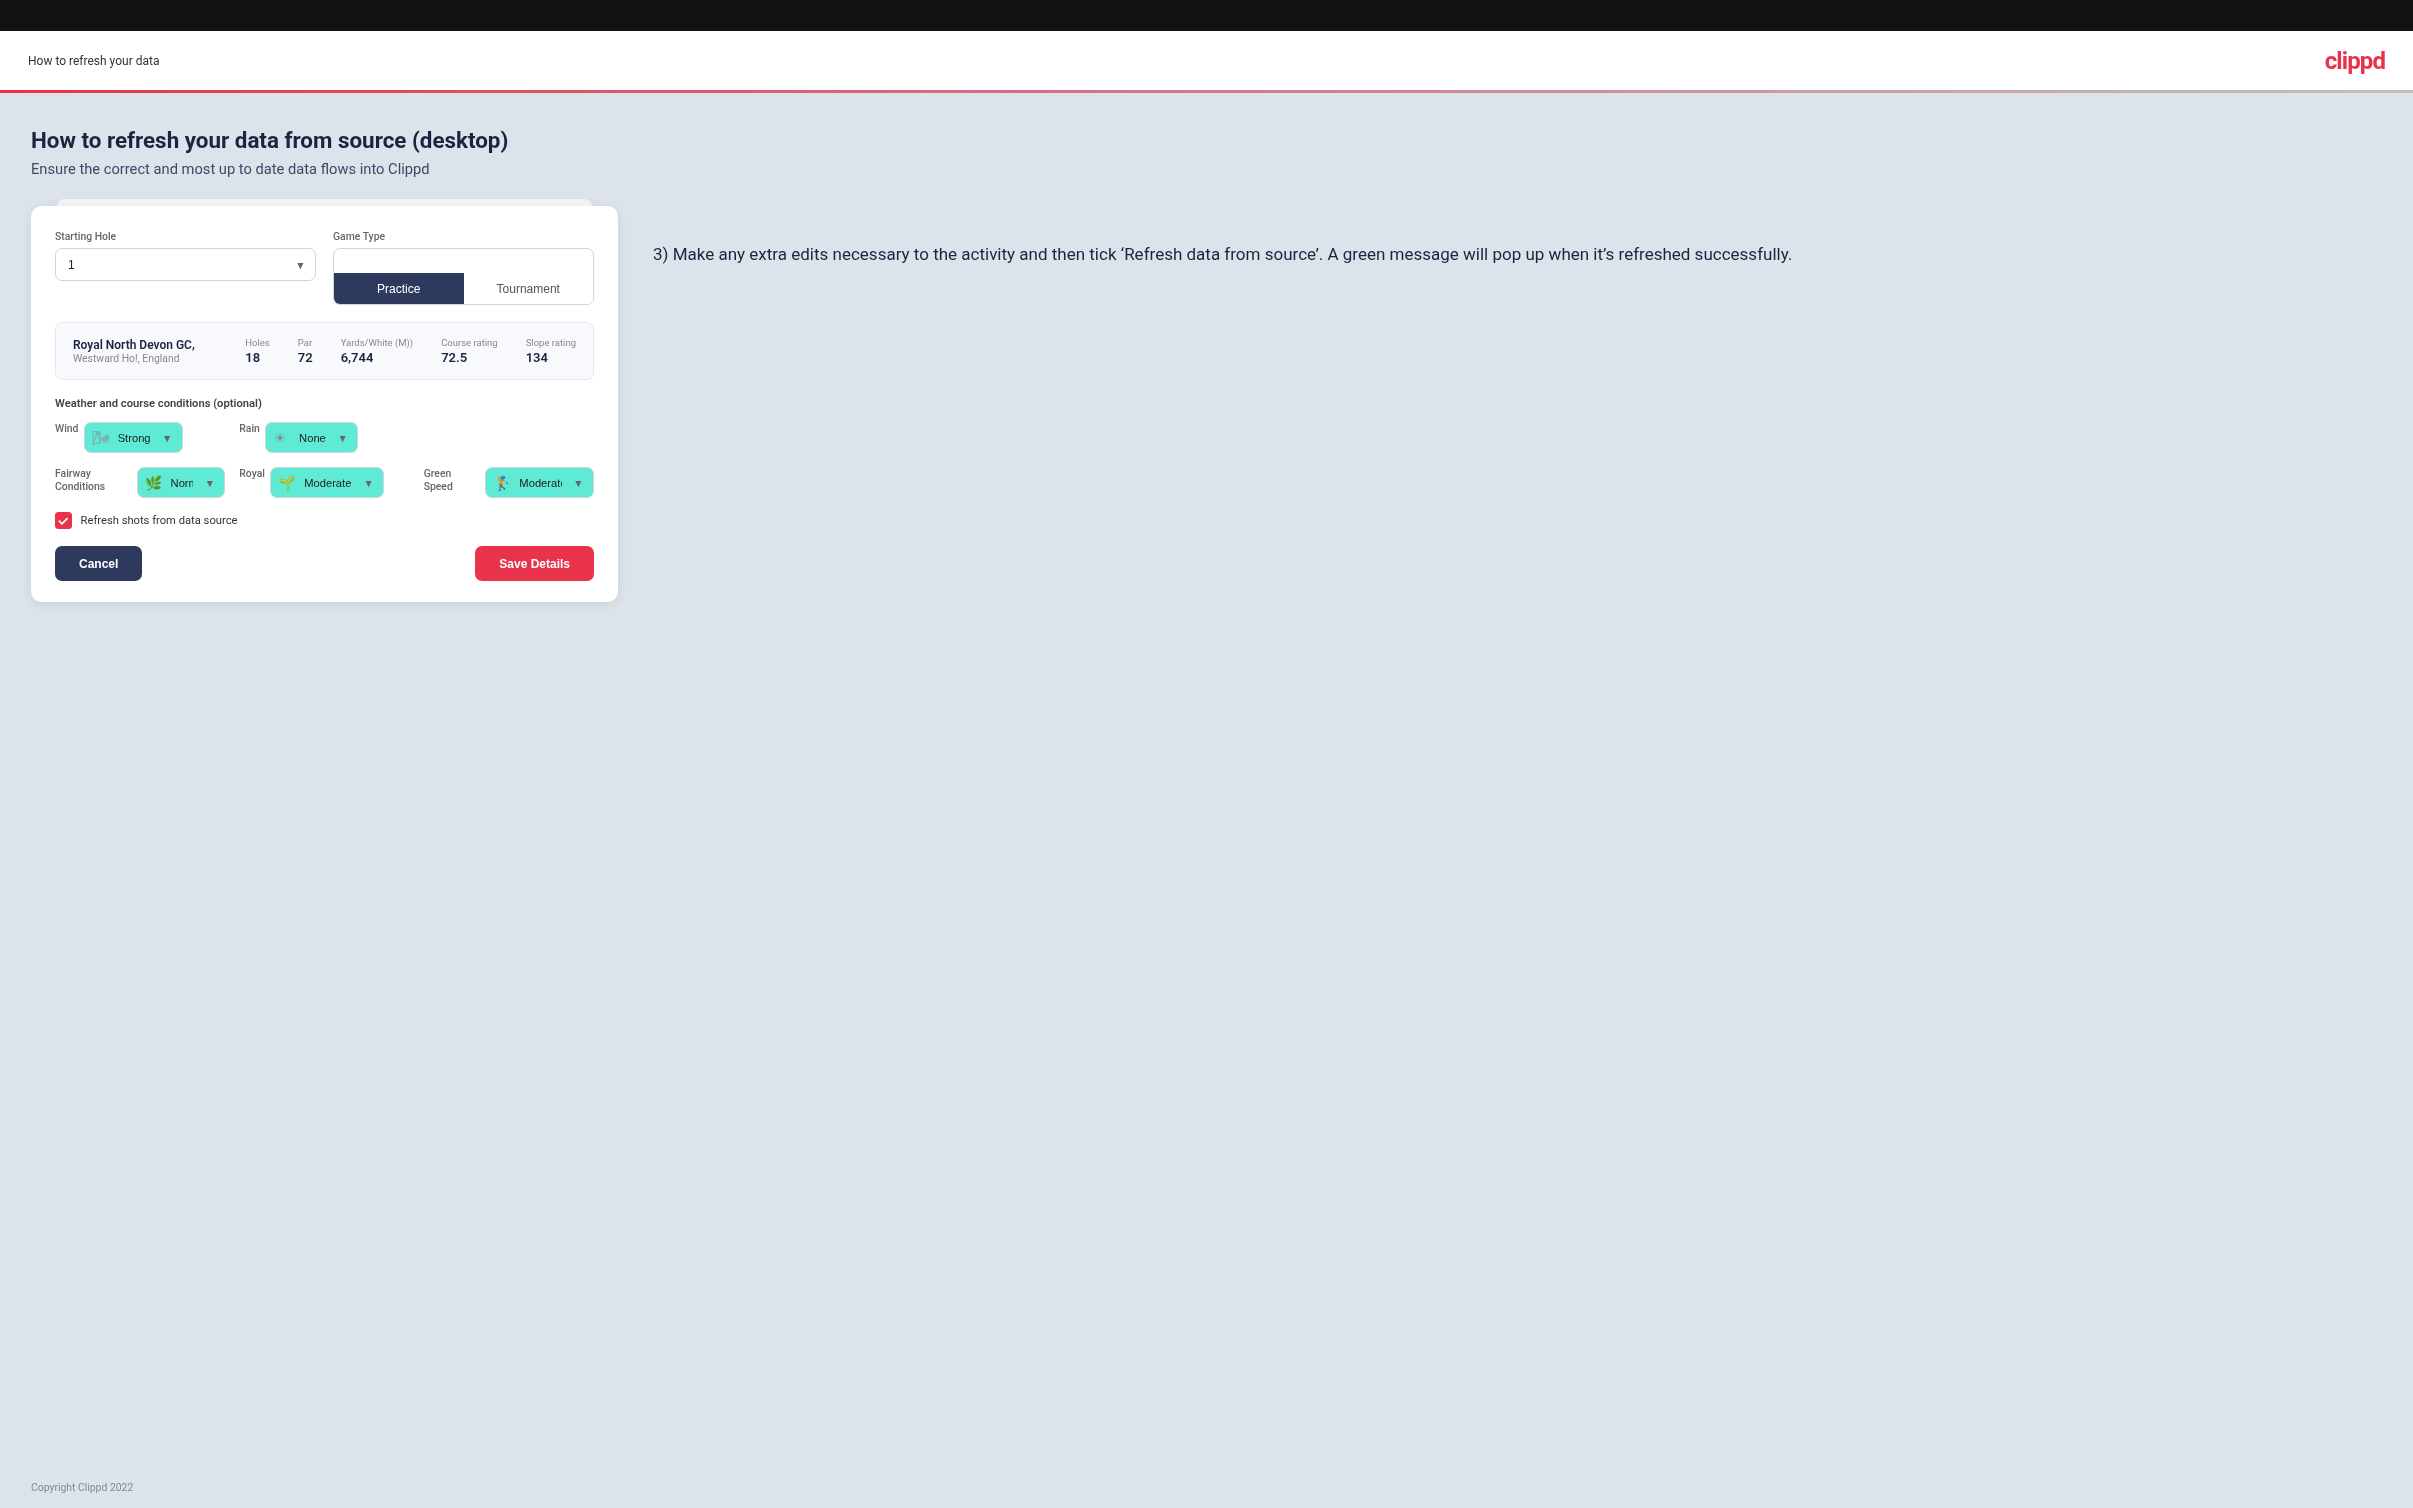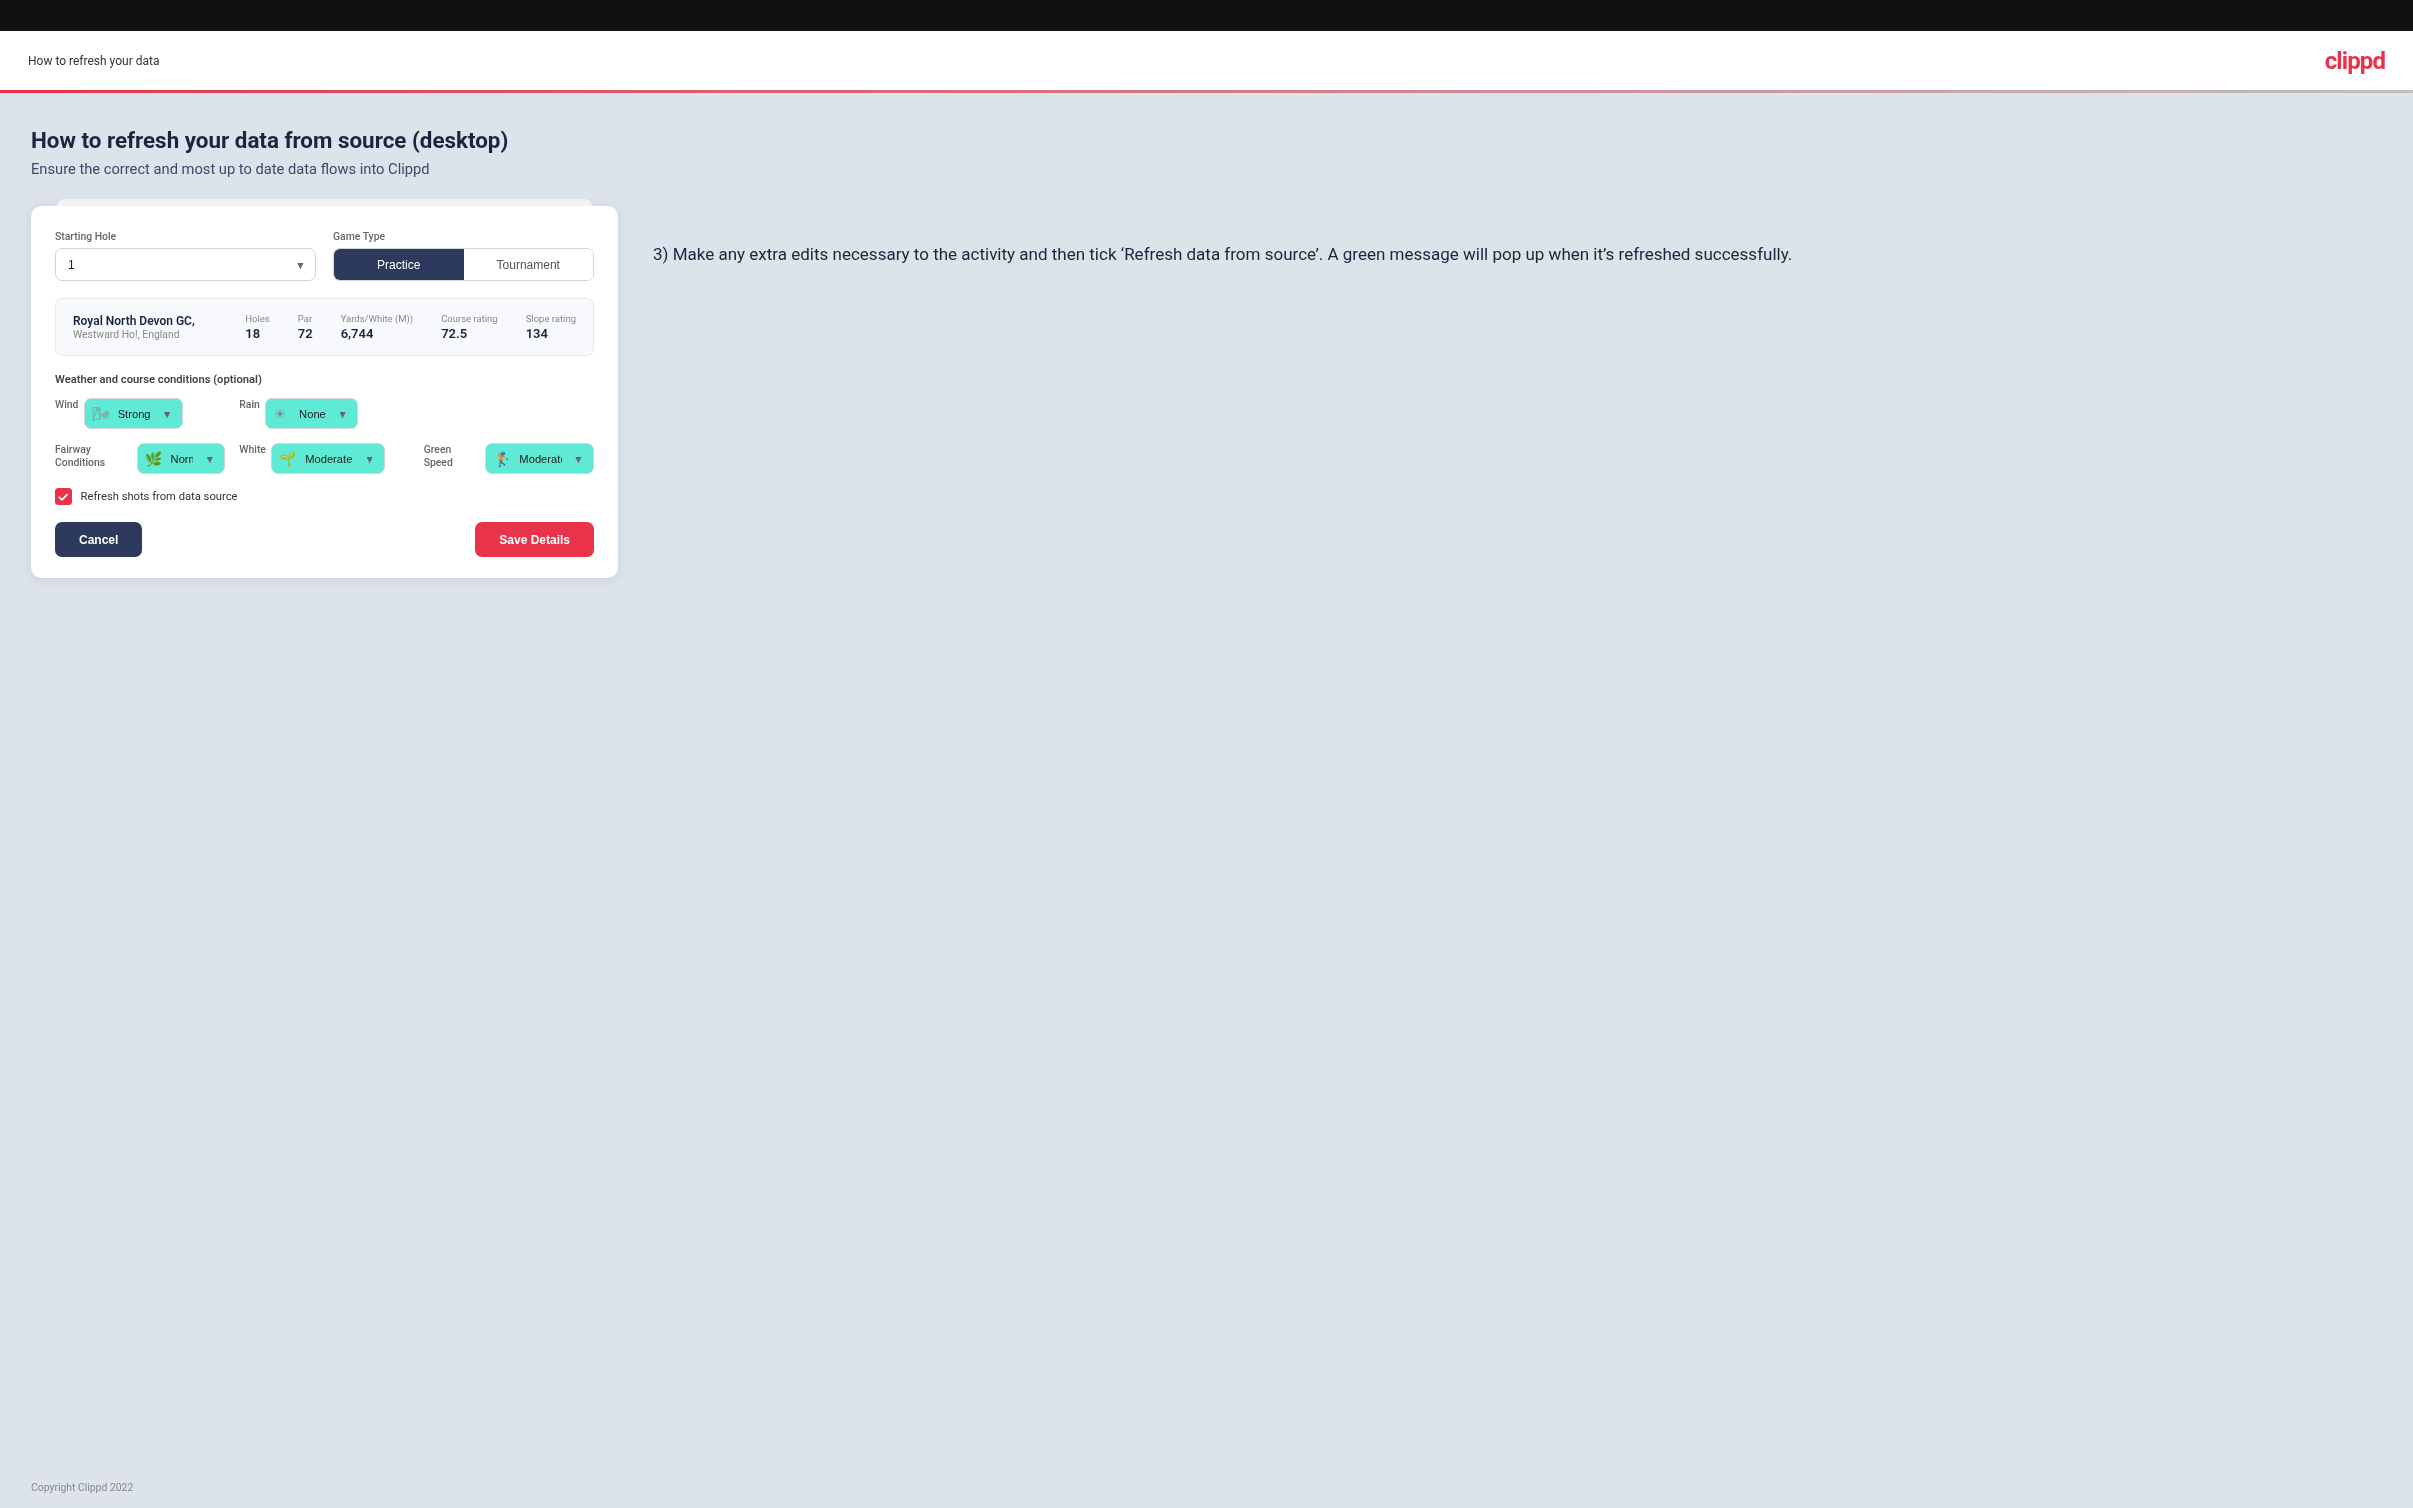--- a/index.html
+++ b/index.html
@@ -134,20 +134,21 @@
     .toggle-btn {
       flex: 1;
       padding: 8.6px 14px;
       border: none;
       cursor: pointer;
       font-size: 12px;
       font-weight: 500;
       background: #fff;
       color: #555;
       transition: background 0.2s;
+      margin-top: 24px;
     }
     .toggle-btn.active {
       background: #2d3a5e;
       color: #fff;
     }
     .course-row {
       background: #f8f9fc;
       border: 1.3px solid #e4e8f0;
       border-radius: 7px;
       padding: 14px 17px;
@@ -400,21 +401,21 @@
           <label class="form-label">Fairway Conditions</label>
           <div class="icon-select-wrapper">
             <span class="icon-prefix">🌿</span>
             <select class="icon-select">
               <option>Normal</option>
             </select>
             <span class="select-arrow" style="right:10.4px;position:absolute;top:50%;transform:translateY(-50%);pointer-events:none;color:#666;font-size:10.4px;">▼</span>
           </div>
         </div>
         <div class="condition-group">
-          <label class="form-label">White</label>
+          <label class="form-label">Royal</label>
           <div class="icon-select-wrapper">
             <span class="icon-prefix">🌱</span>
             <select class="icon-select">
               <option>Moderate</option>
             </select>
             <span class="select-arrow" style="right:10.4px;position:absolute;top:50%;transform:translateY(-50%);pointer-events:none;color:#666;font-size:10.4px;">▼</span>
           </div>
         </div>
         <div class="condition-group">
           <label class="form-label">Green Speed</label>

